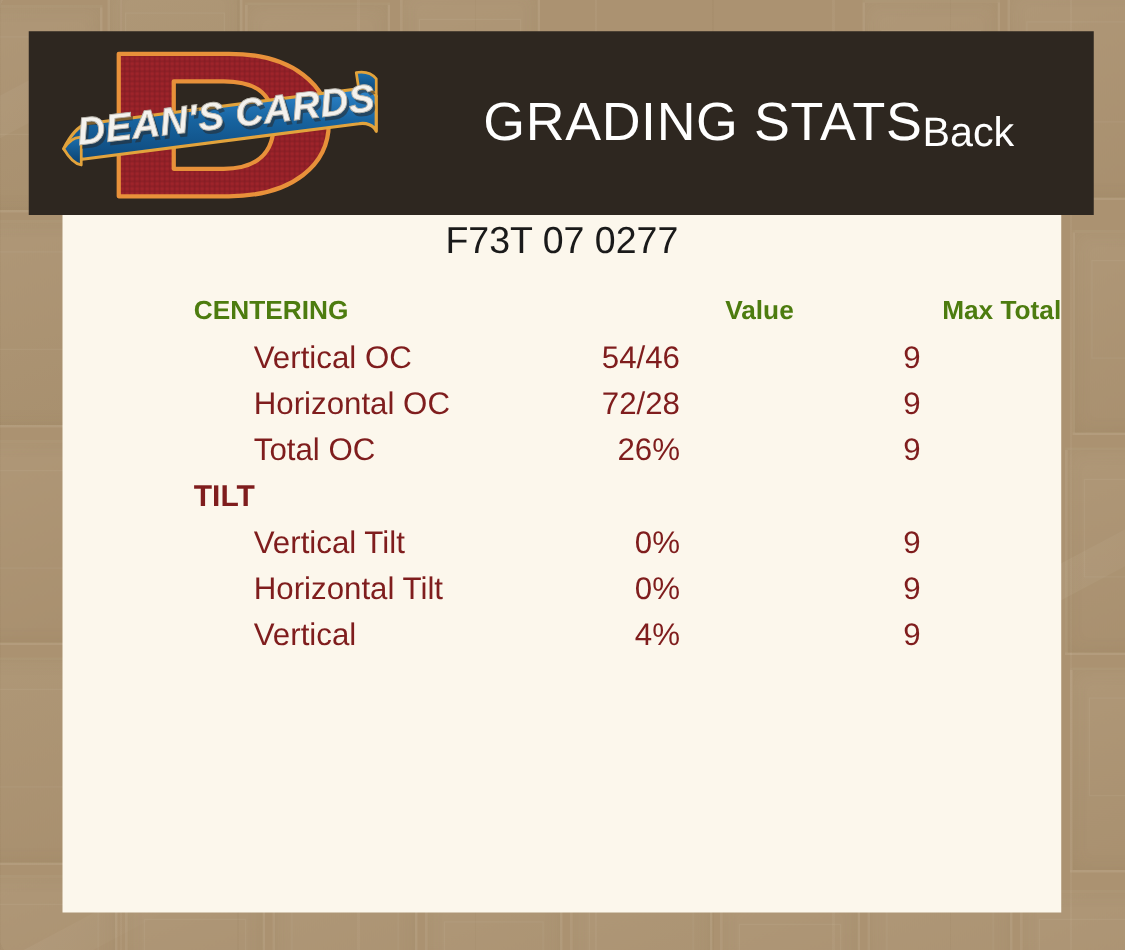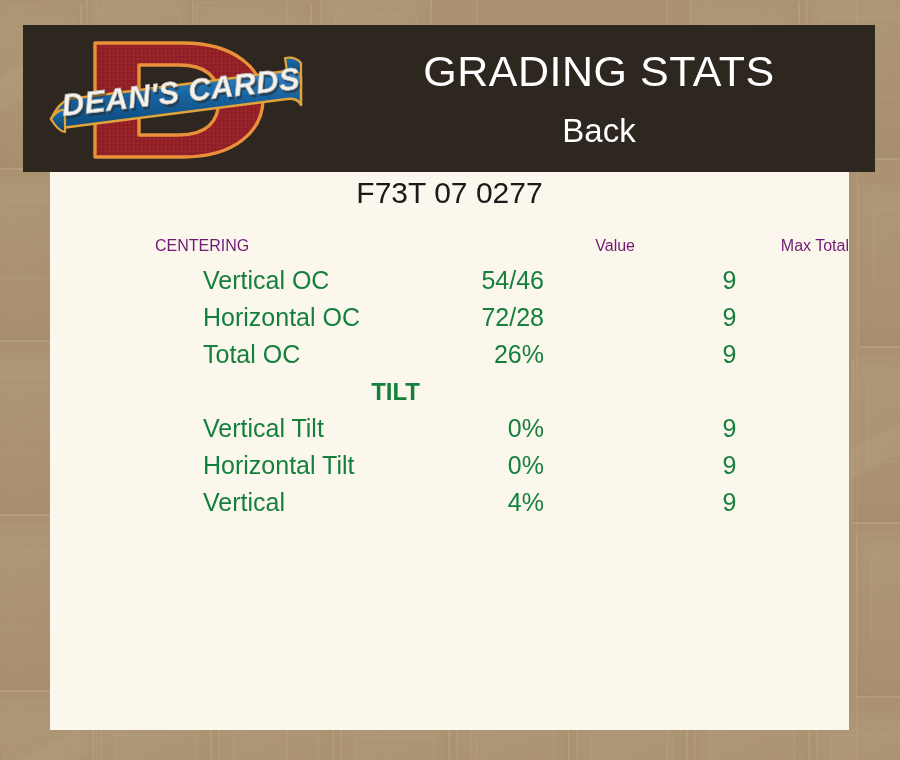--- a/index.html
+++ b/index.html
@@ -73,21 +73,21 @@
   #logo svg { display: block; }
 
   
   #header-titles {
     position: absolute;
     left: 300px;
     top: 0;
     right: 0;
     height: 147px;
     display: flex;
-    flex-direction: column;
+    flex-direction: row;
     align-items: center;
     justify-content: center;
   }
   #title-main {
     color: #ffffff;
     font-size: 43px;
     line-height: 49px;
     font-weight: normal;
     letter-spacing: 0.5px;
     white-space: nowrap;
@@ -133,44 +133,45 @@
     margin: 30px 0 0 0;
     width: 100%;
     border-collapse: collapse;
     color: #233a63;
   }
   #stats-table col.c-label { width: 370px; }
   #stats-table col.c-value { width: 215px; }
   #stats-table col.c-grade { width: 214px; }
 
   #stats-table th {
-    font-size: 16px;
-    font-weight: normal;
+    font-size: 21px;
+    font-weight: bold;
     padding: 0 0 7px 0;
-    color: #701a75;
+    color: #4d7c0f;
   }
   #stats-table th.h-section {
     text-align: left;
     padding-left: 105px;
   }
   #stats-table th.h-value,
   #stats-table th.h-grade {
     text-align: right;
   }
 
   #stats-table td {
     font-size: 25px;
     font-weight: normal;
     padding: 2px 0;
     height: 33px;
-    color: #15803d;
+    color: #7f1d1d;
   }
   #stats-table td.section-name {
     font-weight: bold;
-    text-align: right;
+    text-align: left;
+    padding-left: 105px;
     font-size: 24px;
   }
   #stats-table td.row-label {
     text-align: left;
     padding-left: 153px;
   }
   #stats-table td.row-value {
     text-align: right;
     padding-right: 91px;
   }

